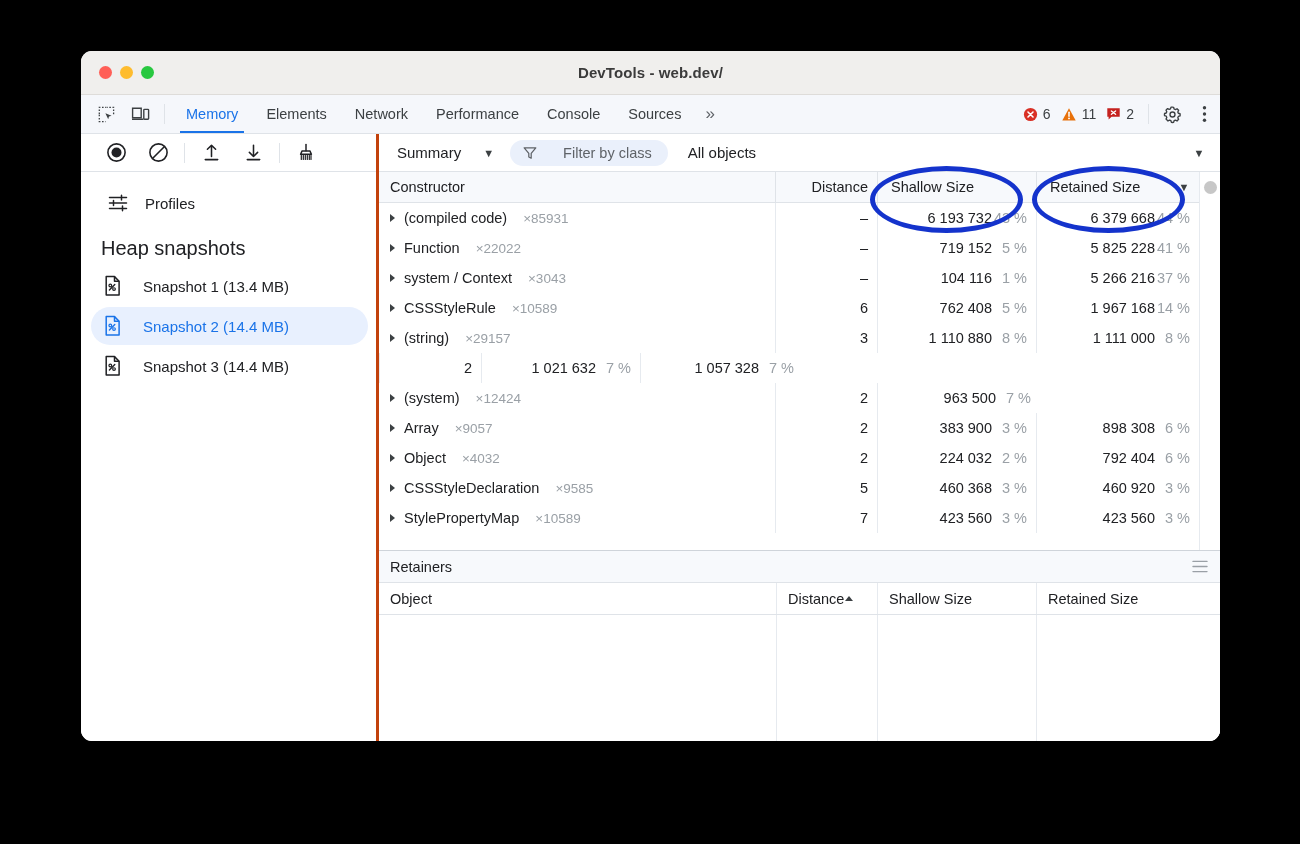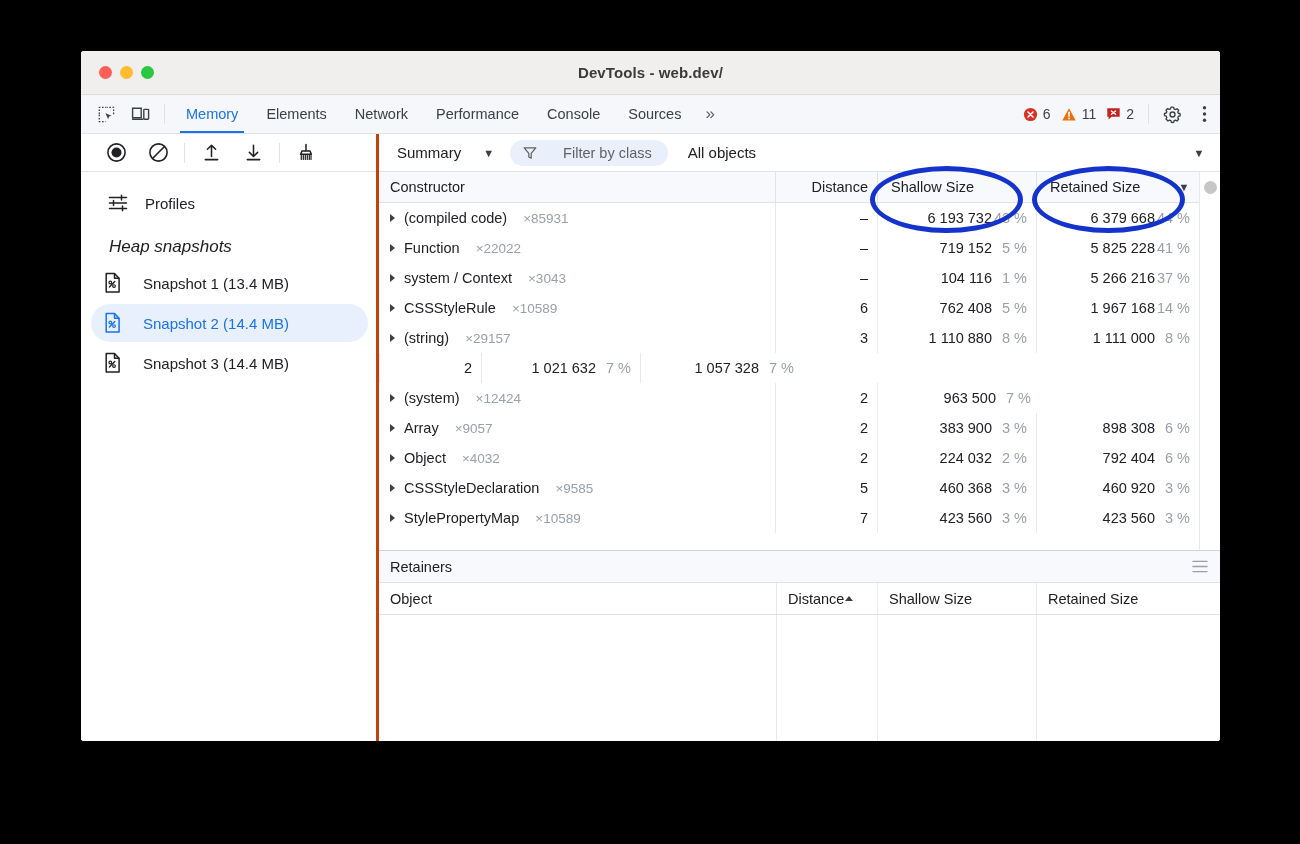--- a/index.html
+++ b/index.html
@@ -11,21 +11,21 @@
     overflow: hidden;
   }
   #stage { position: relative; width: 1300px; height: 844px; background: #000; }
 
   
   #window {
     position: absolute;
     left: 81px; top: 51px;
     width: 1139px; height: 690px;
     background: #fff;
-    border-radius: 3px;
+    border-radius: 11px;
     overflow: hidden;
     box-shadow: 0 10px 40px rgba(0,0,0,.55);
   }
 
   
   #titlebar {
     position: relative;
     height: 44px;
     background: #f0efed;
     border-bottom: 1px solid #dedcd9;
@@ -85,21 +85,21 @@
   }
   .mt-btn { width: 42px; display: flex; align-items: center; justify-content: center; cursor: pointer; }
   .mt-sep { width: 1px; height: 20px; background: #dfe3e8; margin: 0 5px; }
 
   #profiles-row {
     display: flex; align-items: center; gap: 16px;
     height: 48px; padding: 0 0 0 26px; margin-top: 7px;
     font-size: 15px; color: #202124; cursor: pointer;
   }
   #heap-label {
-    font-size: 17px; color: #202124; padding: 10px 0 6px 28px; font-style: italic;
+    font-size: 20px; color: #202124; padding: 10px 0 6px 20px;
   }
   .snap {
     display: flex; align-items: center; gap: 20px;
     height: 38px; margin: 1px 8px 1px 10px; padding-left: 12px;
     font-size: 15px; color: #202124; border-radius: 19px; cursor: pointer;
   }
   .snap.selected { background: #e8f0fe; color: #1a73e8; }
 
   
   #rightpane { flex: 1; display: flex; flex-direction: column; background: #fff; }

